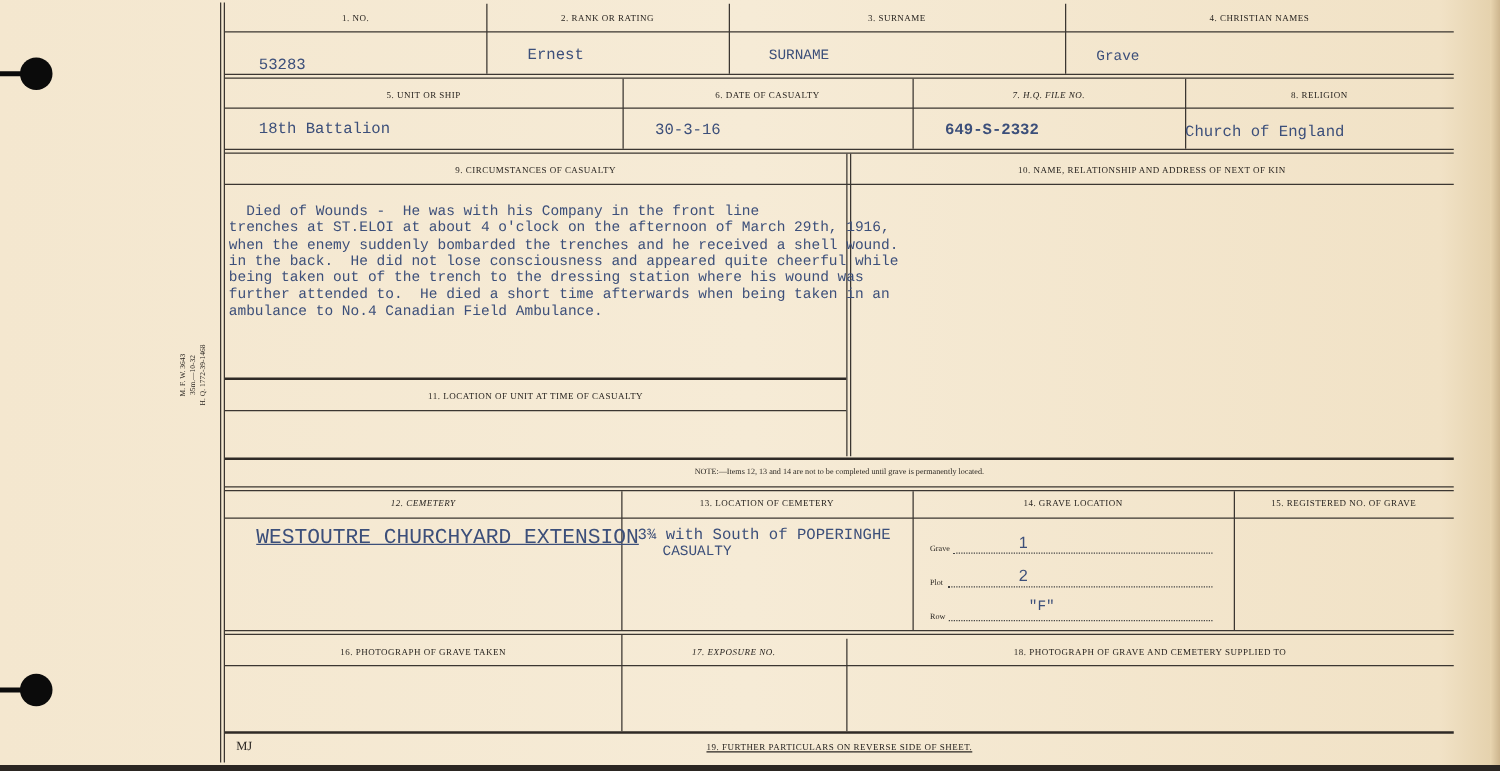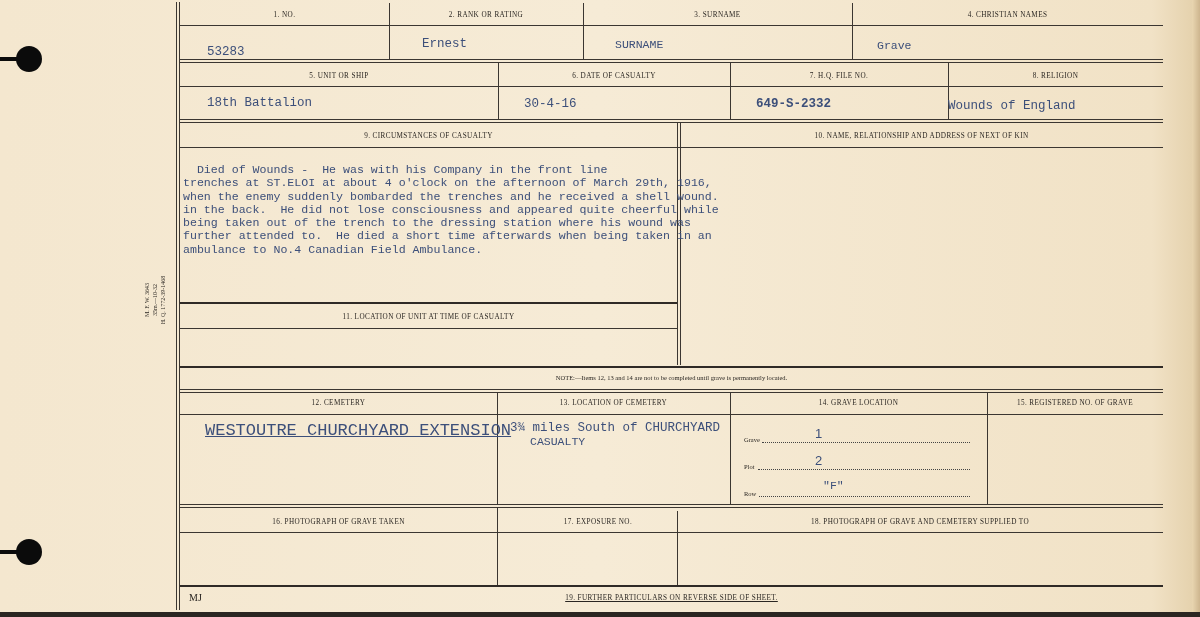--- a/index.html
+++ b/index.html
@@ -75,27 +75,27 @@
 <div class="typed" style="left:877px; top:39px; font-size:11.5px;">Grave</div>
 
 <div class="hline" style="left:180px; top:86px; width:983px;"></div>
 <div class="dbl" style="left:180px; top:119px; width:983px;"></div>
 <div class="vline" style="left:498px; top:63px; height:56px;"></div>
 <div class="vline" style="left:730px; top:63px; height:56px;"></div>
 <div class="vline" style="left:948px; top:63px; height:56px;"></div>
 
 <div class="lbl" style="left:180px; width:318px; top:72px;">5. UNIT OR SHIP</div>
 <div class="lbl" style="left:498px; width:232px; top:72px;">6. DATE OF CASUALTY</div>
-<div class="lbl" style="left:730px; width:218px; top:72px;">7. H.Q. FILE NO.</div>
+<div class="lbl" style="left:730px; width:218px; top:72px;font-style:italic;">7. H.Q. FILE NO.</div>
 <div class="lbl" style="left:948px; width:215px; top:72px;">8. RELIGION</div>
 
 <div class="typed" style="left:207px; top:96px;">18th Battalion</div>
-<div class="typed" style="left:524px; top:97px;">30-4-16</div>
+<div class="typed" style="left:524px; top:97px;">30-3-16</div>
 <div class="typed" style="left:756px; top:97px;font-weight:bold;">649-S-2332</div>
-<div class="typed" style="left:948px; top:99px;">Wounds of England</div>
+<div class="typed" style="left:948px; top:99px;">Church of England</div>
 
 <div class="hline" style="left:180px; top:147px; width:983px;"></div>
 <div class="vline" style="left:677px; top:123px; height:242px;"></div>
 <div class="vline" style="left:680px; top:123px; height:242px;"></div>
 
 <div class="lbl" style="left:180px; width:497px; top:132px;">9. CIRCUMSTANCES OF CASUALTY</div>
 <div class="lbl" style="left:680px; width:483px; top:132px;">10. NAME, RELATIONSHIP AND ADDRESS OF NEXT OF KIN</div>
 
 <div class="para" style="left:183px; top:163px;"><div>  Died of Wounds -  He was with his Company in the front line</div><div>trenches at ST.ELOI at about 4 o'clock on the afternoon of March 29th, 1916,</div><div>when the enemy suddenly bombarded the trenches and he received a shell wound.</div><div>in the back.  He did not lose consciousness and appeared quite cheerful while</div><div>being taken out of the trench to the dressing station where his wound was</div><div>further attended to.  He died a short time afterwards when being taken in an</div><div>ambulance to No.4 Canadian Field Ambulance.</div></div>
 
@@ -109,27 +109,27 @@
 <div class="hline thick" style="left:180px; top:366px; width:983px;"></div>
 <div class="small" style="left:180px; width:983px; top:374px; text-align:center;">NOTE:—Items 12, 13 and 14 are not to be completed until grave is permanently located.</div>
 <div class="dbl" style="left:180px; top:389px; width:983px;"></div>
 
 <div class="hline" style="left:180px; top:414px; width:983px;"></div>
 <div class="dbl" style="left:180px; top:504px; width:983px;"></div>
 <div class="vline" style="left:497px; top:393px; height:111px;"></div>
 <div class="vline" style="left:730px; top:393px; height:111px;"></div>
 <div class="vline" style="left:987px; top:393px; height:111px;"></div>
 
-<div class="lbl" style="left:180px; width:317px; top:399px;">12. CEMETERY</div>
+<div class="lbl" style="left:180px; width:317px; top:399px;font-style:italic;">12. CEMETERY</div>
 <div class="lbl" style="left:497px; width:233px; top:399px;">13. LOCATION OF CEMETERY</div>
 <div class="lbl" style="left:730px; width:257px; top:399px;">14. GRAVE LOCATION</div>
 <div class="lbl" style="left:987px; width:176px; top:399px;">15. REGISTERED NO. OF GRAVE</div>
 
 <div class="typed" style="left:205px; top:421px; font-size:17px;text-decoration:underline;">WESTOUTRE CHURCHYARD EXTENSION</div>
-<div class="typed" style="left:510px; top:421px;">3¾ miles South of CHURCHYARD</div>
+<div class="typed" style="left:510px; top:421px;">3¾ with South of POPERINGHE</div>
 <div class="typed" style="left:530px; top:435px; font-size:11.5px;">CASUALTY</div>
 
 <div class="small" style="left:744px; top:436px;">Grave</div>
 <div class="dots" style="left:762px; top:442px; width:208px;"></div>
 <div class="typed" style="left:815px; top:426px; font-family:'Liberation Sans',sans-serif; font-size:13px;">1</div>
 
 <div class="small" style="left:744px; top:463px;">Plot</div>
 <div class="dots" style="left:758px; top:469px; width:212px;"></div>
 <div class="typed" style="left:815px; top:453px; font-family:'Liberation Sans',sans-serif; font-size:13px;">2</div>
 
@@ -138,21 +138,21 @@
 <div class="typed" style="left:823px; top:479px; font-size:11.5px;">"F"</div>
 
 <div class="typed" style="left:1000px; top:425px;"></div>
 
 <div class="hline" style="left:180px; top:532px; width:983px;"></div>
 <div class="hline thick" style="left:180px; top:585px; width:983px;"></div>
 <div class="vline" style="left:497px; top:508px; height:77px;"></div>
 <div class="vline" style="left:677px; top:511px; height:74px;"></div>
 
 <div class="lbl" style="left:180px; width:317px; top:518px;">16. PHOTOGRAPH OF GRAVE TAKEN</div>
-<div class="lbl" style="left:508px; width:180px; top:518px;">17. EXPOSURE NO.</div>
+<div class="lbl" style="left:497px; width:180px; top:518px;font-style:italic;">17. EXPOSURE NO.</div>
 <div class="lbl" style="left:677px; width:486px; top:518px;">18. PHOTOGRAPH OF GRAVE AND CEMETERY SUPPLIED TO</div>
 
 <div class="typed" style="left:200px; top:548px;"></div>
 <div class="typed" style="left:510px; top:548px;"></div>
 <div class="typed" style="left:690px; top:548px;"></div>
 
 <div class="typed" style="left:189px; top:592px; font-family:'Liberation Serif',serif; font-size:10px; color:#2a2622;">MJ</div>
 <div class="lbl" style="left:180px; width:983px; top:594px;text-decoration:underline;">19. FURTHER PARTICULARS ON REVERSE SIDE OF SHEET.</div>
 
 </body></html>

